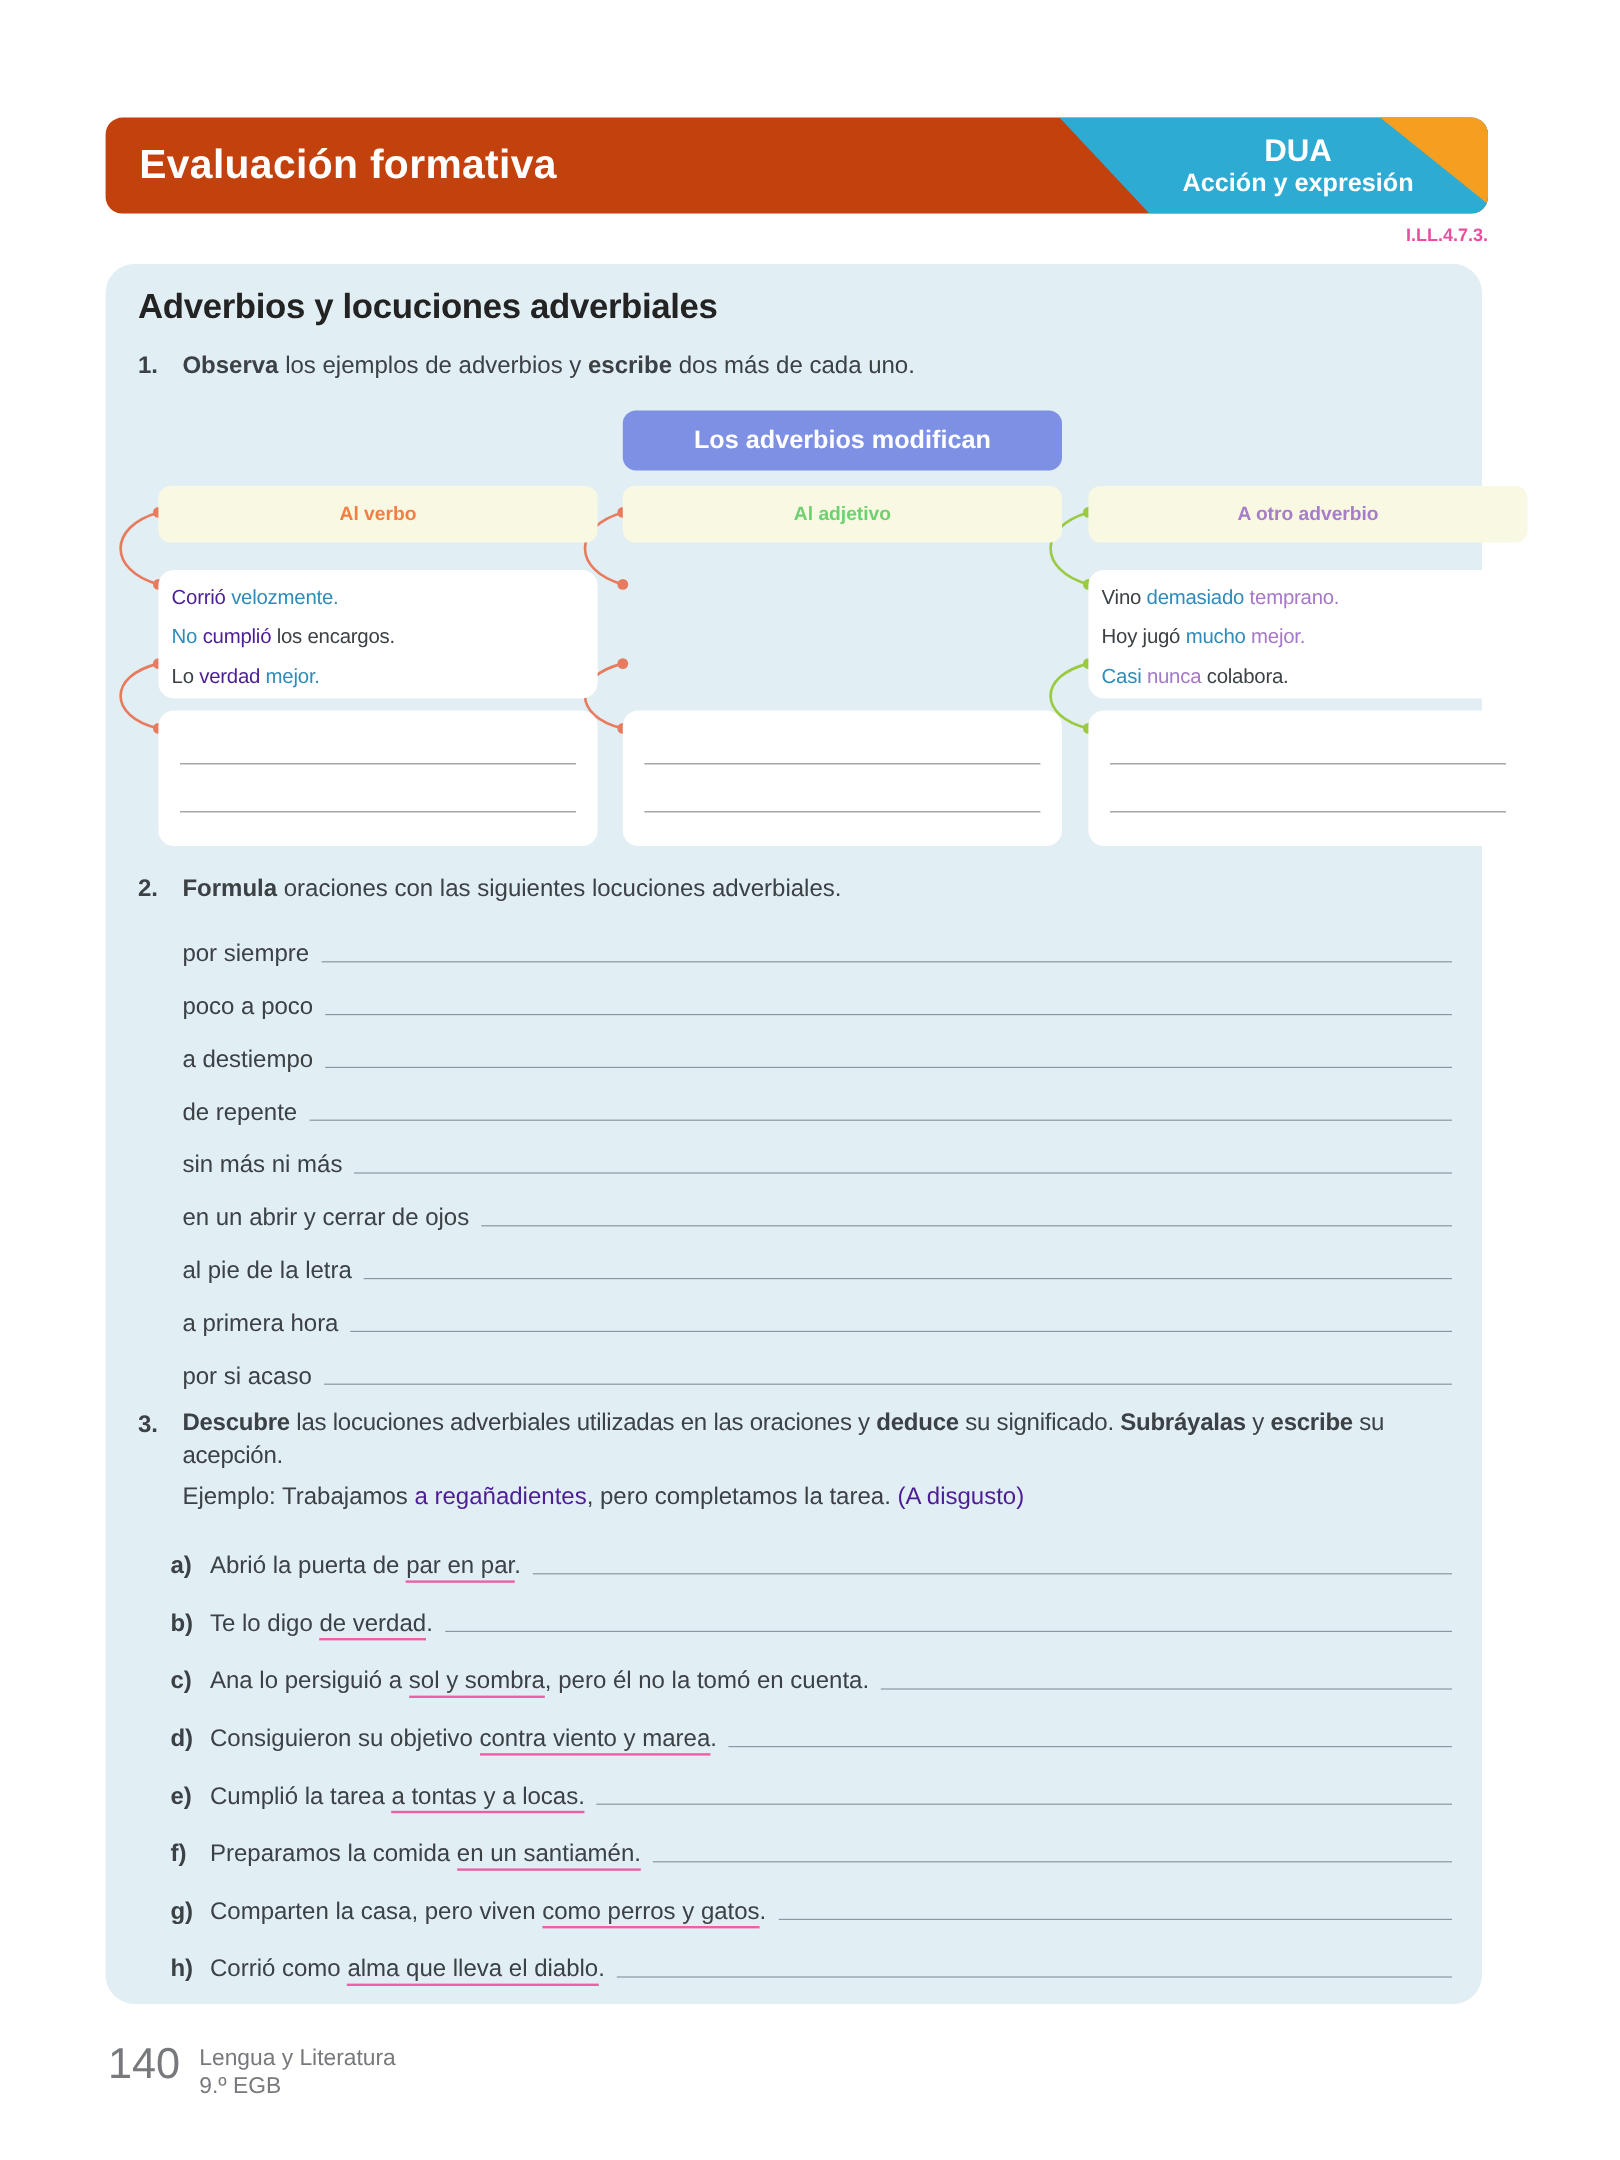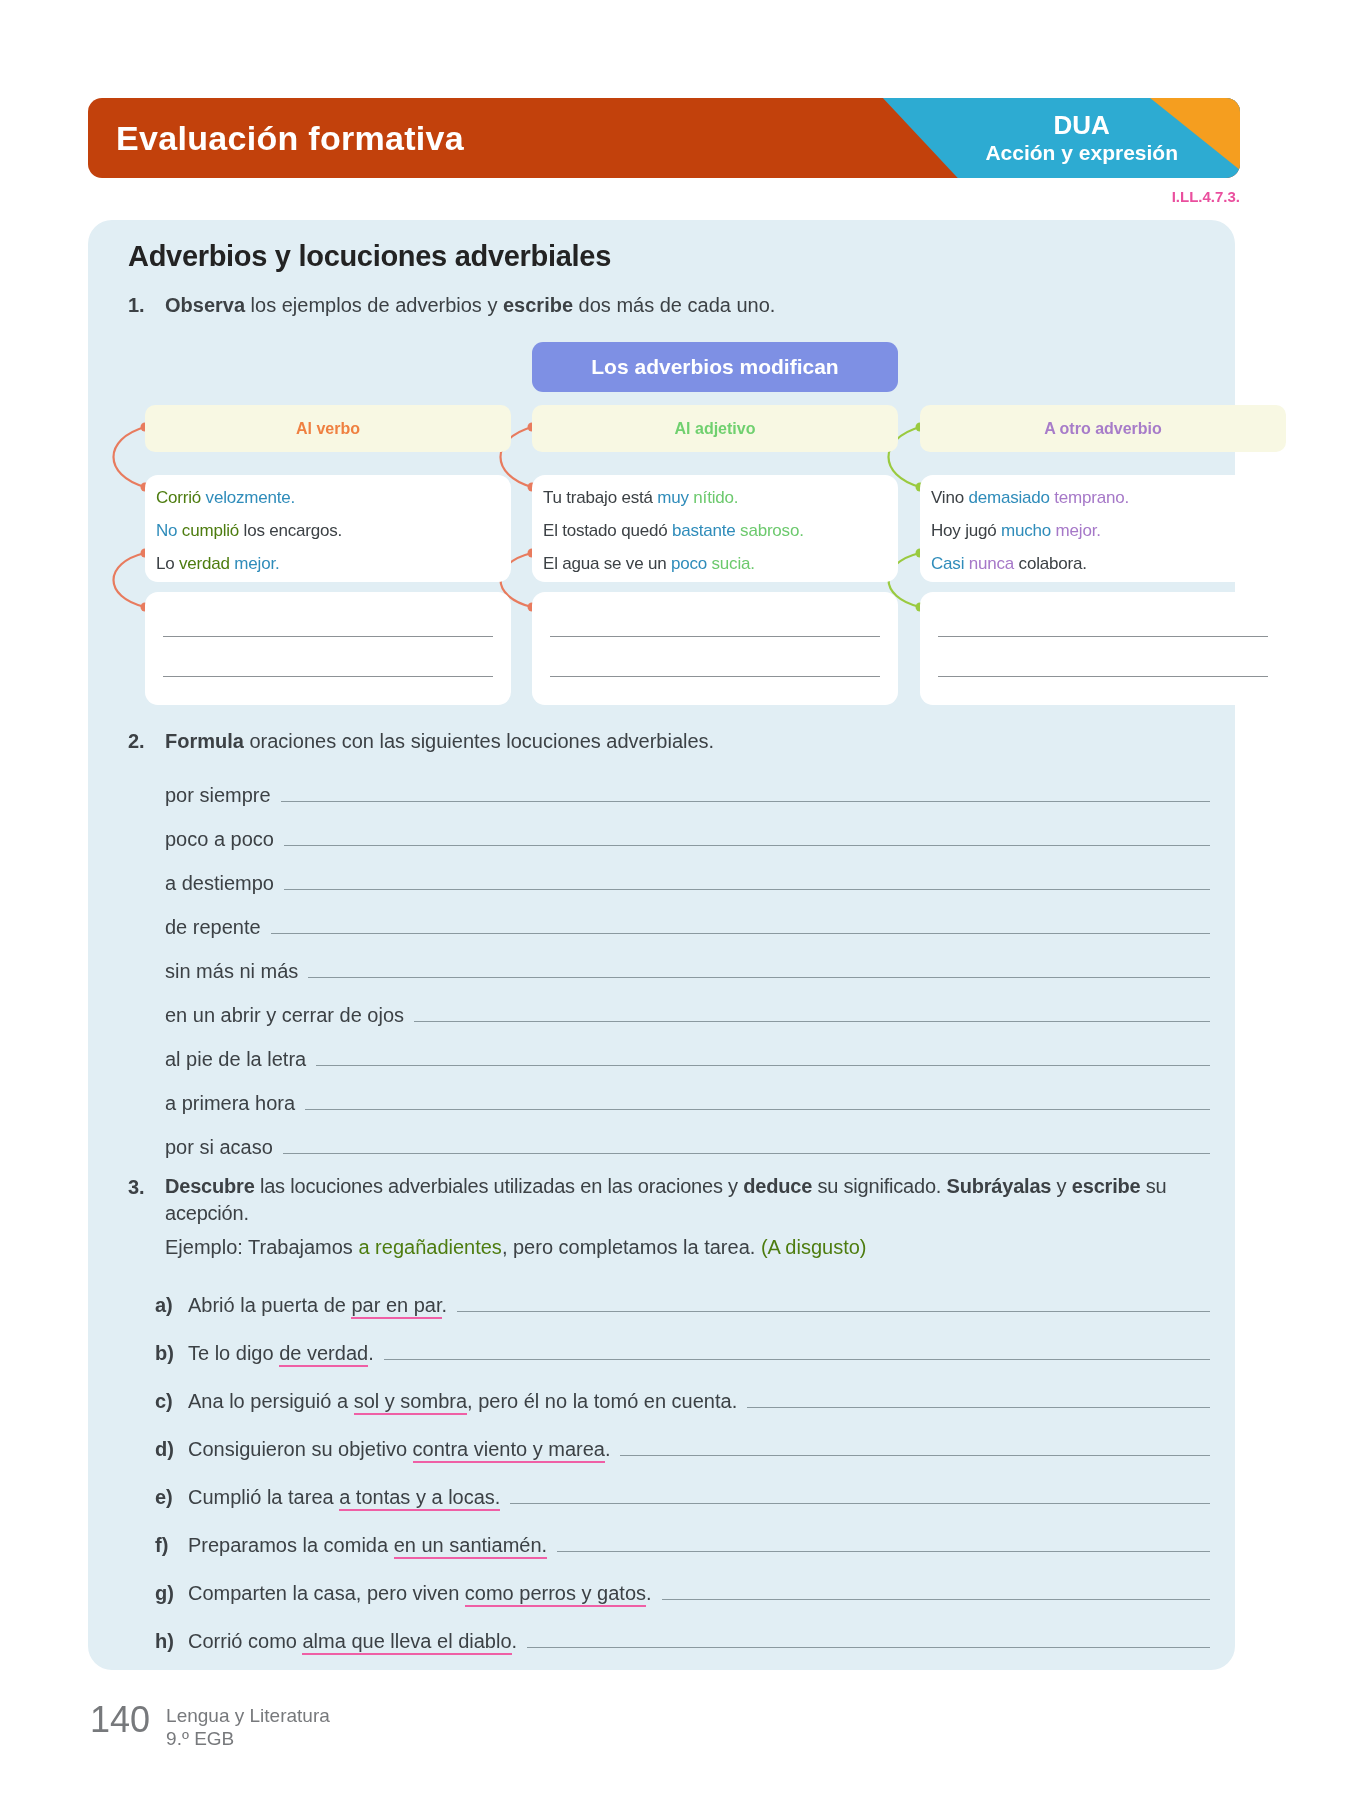--- a/index.html
+++ b/index.html
@@ -18,42 +18,42 @@
     color:#fff;font-size:34px;font-weight:700;letter-spacing:.3px}
   .badge{position:absolute;right:62px;top:50%;transform:translateY(-50%);
     text-align:center;color:#fff;line-height:1.18}
   .badge .l1{font-size:26px;font-weight:700;display:block}
   .badge .l2{font-size:21px;font-weight:700;display:block}
   .code{position:absolute;top:188px;left:88px;width:1152px;text-align:right;
     color:#ea4f9e;font-size:15px;font-weight:600}
   
   .card{position:absolute;left:88px;top:220px;width:1147px;height:1450px;
     background:#e1eef4;border-radius:24px;box-sizing:border-box;
-    padding:20px 25px 0 40px}
+    padding:20px 25px 0 27px}
   .card h1{font-size:29px;font-weight:700;color:#232323;margin:0 0 18px 0;letter-spacing:-.3px}
   .exrow{display:flex;align-items:flex-start;font-size:20px;line-height:28px}
   .exnum{flex:0 0 37px;font-weight:700}
   .bold{font-weight:700}
   
   .diagram{position:relative;height:378px;margin-top:16px}
   .dbox{position:absolute;border-radius:10px;box-sizing:border-box;width:366px}
   .c0{left:17px}.c1{left:404px}.c2{left:792px}
   .dtitle{left:404px;top:7px;height:50px;background:#7e90e4;color:#fff;font-weight:700;
     font-size:21px;display:flex;align-items:center;justify-content:center;border-radius:11px}
   .dhead{top:70px;height:47px;background:#f8f8e3;font-weight:700;font-size:16px;
     display:flex;align-items:center;justify-content:center}
   .h-orange{color:#ef8041}.h-green{color:#70d06f}.h-purple{color:#a77cc9}
   .dcontent{top:140px;height:107px;background:#fff;border-radius:13px;
     padding:6px 6px 0 11px;font-size:17px;letter-spacing:-.2px;white-space:nowrap}
   .dcontent .sline{display:block;line-height:33px}
   .dblank{top:257px;height:113px;background:#fff;border-radius:13px}
   .dblank .bline{position:absolute;left:18px;right:18px;border-bottom:1.6px solid #8d9296}
   .bl1{top:44px}.bl2{top:84px}
   .arrows{position:absolute;left:-30px;top:0;width:1127px;height:378px;pointer-events:none}
-  .c-orange{color:#4d7c0f}.c-blue{color:#2f8cba}.c-green{color:#6cc96d}
+  .c-orange{color:#4c1d95}.c-blue{color:#2f8cba}.c-green{color:#6cc96d}
   .c-purple{color:#a678c8}.c-dark{color:#3c4145}
   
   .x2head{margin-top:14px}
   .x2list{margin-top:8px;padding-left:37px}
   .x2row{display:flex;align-items:flex-end;height:44px;font-size:20px}
   .x2label{white-space:nowrap}
   .wline{flex:1;border-bottom:1.6px solid #8a999f;margin-left:10px;margin-bottom:5px}
   
   .x3head{margin-top:14px}
   .x3head .instr{letter-spacing:-.2px;line-height:27px}
@@ -132,25 +132,20 @@
     <div class="dbox dhead c0 h-orange">Al verbo</div>
     <div class="dbox dhead c1 h-green">Al adjetivo</div>
     <div class="dbox dhead c2 h-purple">A otro adverbio</div>
 
     <div class="dbox dcontent c0">
       <span class="sline"><span class="c-orange">Corrió</span><span class="c-blue"> velozmente.</span></span>
       <span class="sline"><span class="c-blue">No</span><span class="c-orange"> cumplió</span><span class="c-dark"> los encargos.</span></span>
       <span class="sline"><span class="c-dark">Lo</span><span class="c-orange"> verdad</span><span class="c-blue"> mejor.</span></span>
     </div>
 
-    <div class="dbox dcontent c1">
-      <span class="sline"><span class="c-dark">Tu trabajo está</span><span class="c-blue"> muy</span><span class="c-green"> nítido.</span></span>
-      <span class="sline"><span class="c-dark">El tostado quedó</span><span class="c-blue"> bastante</span><span class="c-green"> sabroso.</span></span>
-      <span class="sline"><span class="c-dark">El agua se ve un</span><span class="c-blue"> poco</span><span class="c-green"> sucia.</span></span>
-    </div>
 
     <div class="dbox dcontent c2">
       <span class="sline"><span class="c-dark">Vino</span><span class="c-blue"> demasiado</span><span class="c-purple"> temprano.</span></span>
       <span class="sline"><span class="c-dark">Hoy jugó</span><span class="c-blue"> mucho</span><span class="c-purple"> mejor.</span></span>
       <span class="sline"><span class="c-blue">Casi</span><span class="c-purple"> nunca</span><span class="c-dark"> colabora.</span></span>
     </div>
 
     <div class="dbox dblank c0">
       <div class="bline bl1"></div>
       <div class="bline bl2"></div>

